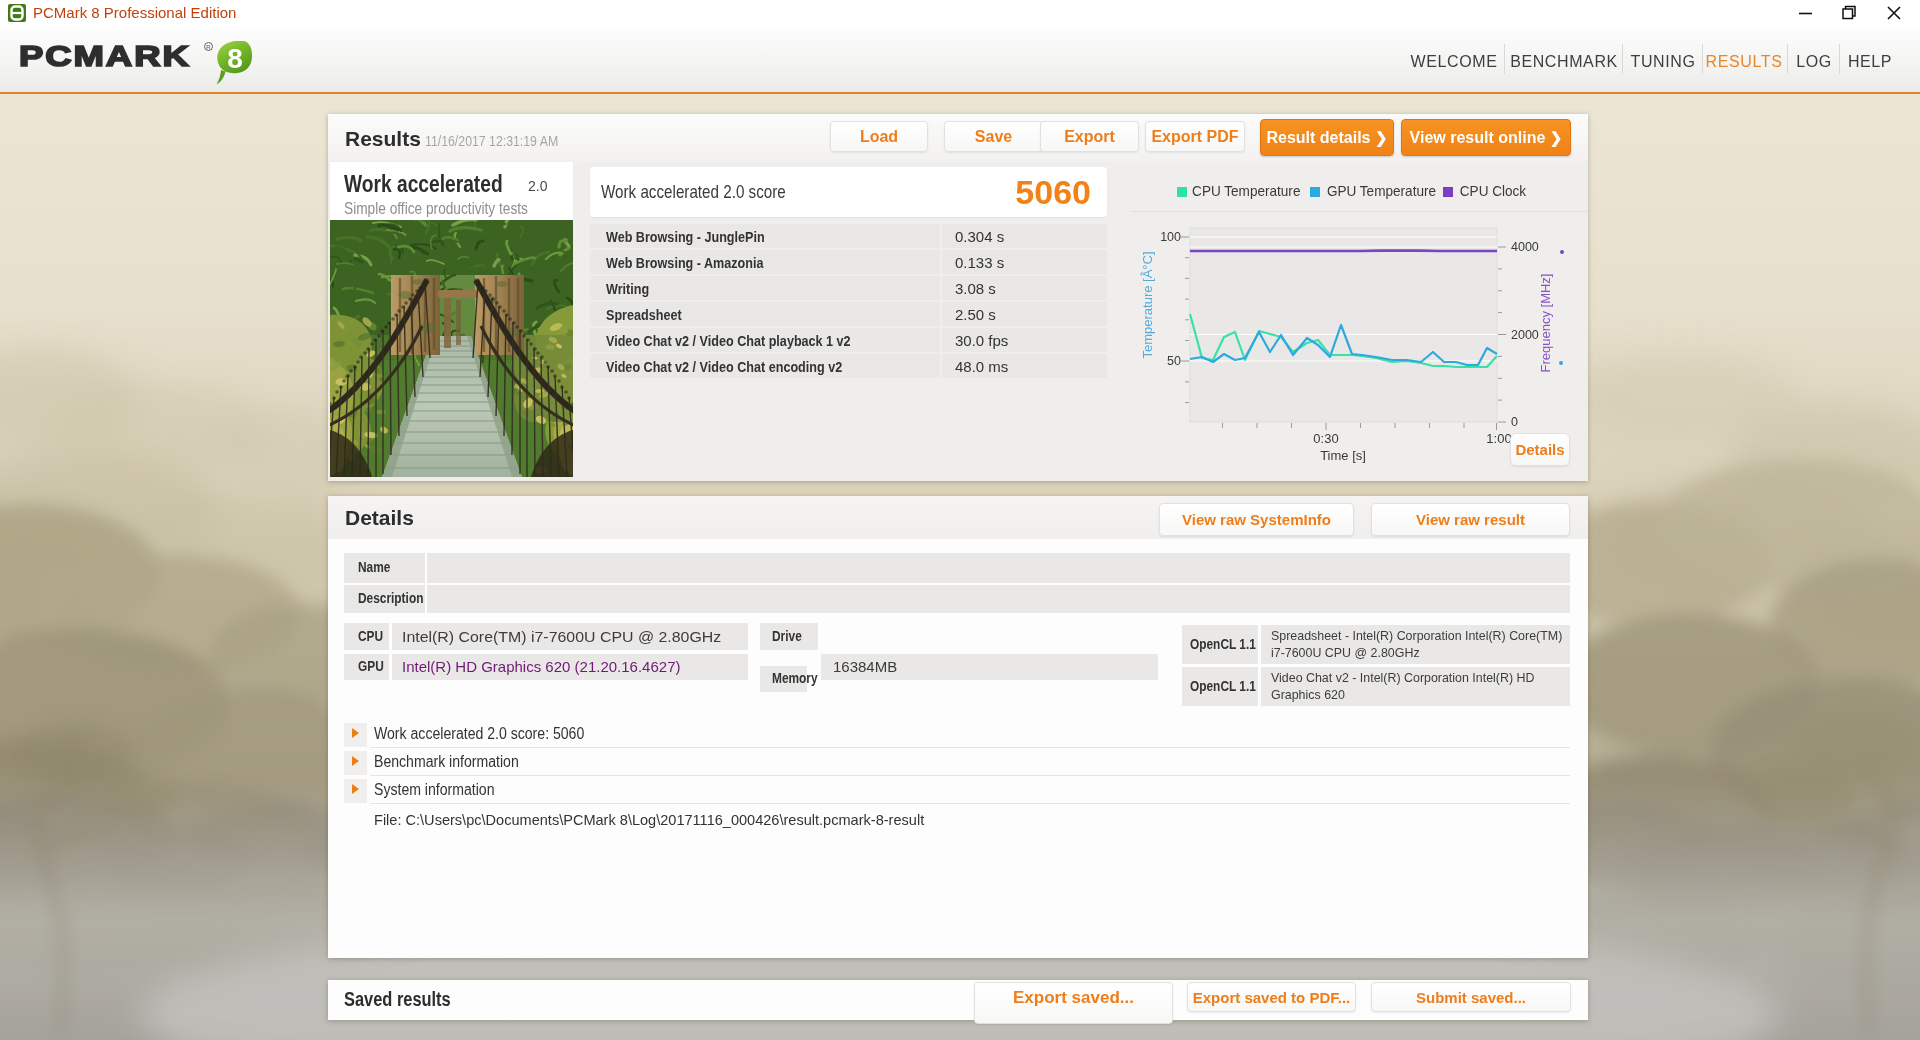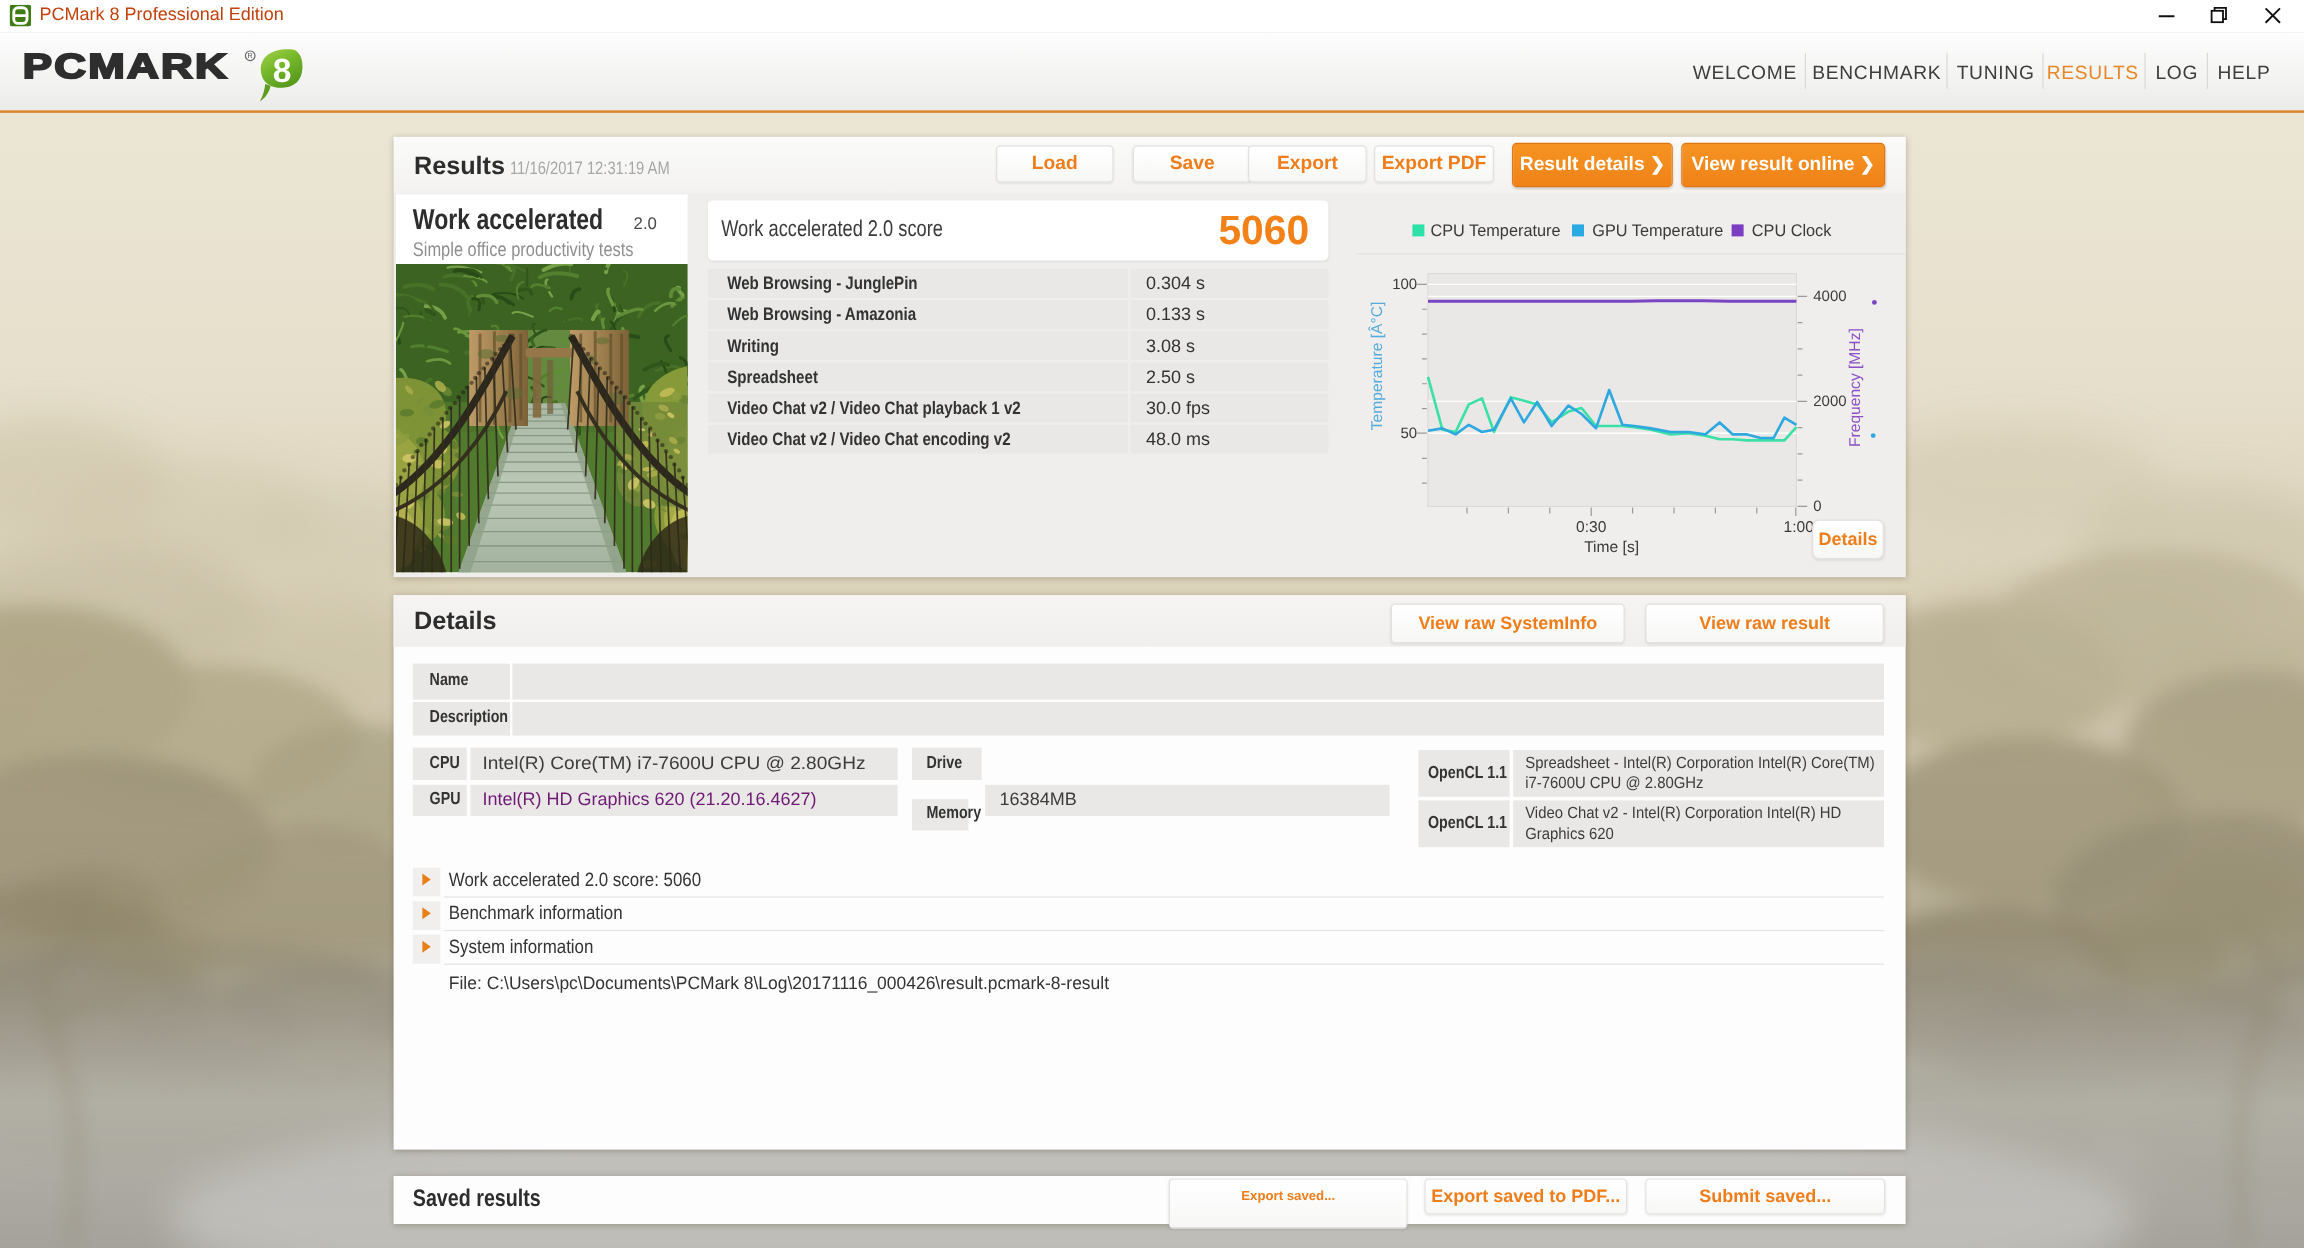--- a/index.html
+++ b/index.html
@@ -770,16 +770,16 @@
   <div class="abs" style="left:16px;top:283px;width:23px;height:24px;background:#f0efee;">
       <span style="position:absolute;left:8px;top:5px;width:0;height:0;border-left:7px solid #e87f17;border-top:5px solid transparent;border-bottom:5px solid transparent;"></span>
     </div>
   <div class="abs" style="left:46px;top:285px;font-size:16px;color:#333;transform:scaleX(0.88);transform-origin:0 50%;white-space:nowrap;">System information</div>
   <div class="abs" style="left:42px;top:307px;width:1200px;height:1px;background:#e4e4e3;"></div>
   <div class="abs" style="left:46px;top:315px;font-size:15px;color:#333;transform:scaleX(0.97);transform-origin:0 50%;white-space:nowrap;">File: C:\Users\pc\Documents\PCMark 8\Log\20171116_000426\result.pcmark-8-result</div>
 </div>
 
 <div id="saved" class="panel">
   <div class="abs" style="left:16px;top:8px;font-size:20px;font-weight:bold;color:#2d2d2d;transform:scaleX(0.82);transform-origin:0 50%;white-space:nowrap;">Saved results</div>
-  <div class="wbtn" style="left:646px;top:2px;width:199px;height:42px;line-height:29px;font-size:11px;">Export saved...</div>
+  <div class="wbtn" style="left:646px;top:2px;width:199px;height:42px;line-height:29px;font-size:17px;">Export saved...</div>
   <div class="wbtn" style="left:859px;top:2px;width:169px;height:30px;line-height:29px;font-size:15px;">Export saved to PDF...</div>
   <div class="wbtn" style="left:1043px;top:2px;width:200px;height:30px;line-height:29px;font-size:15px;">Submit saved...</div>
 </div>
 
 </body></html>

